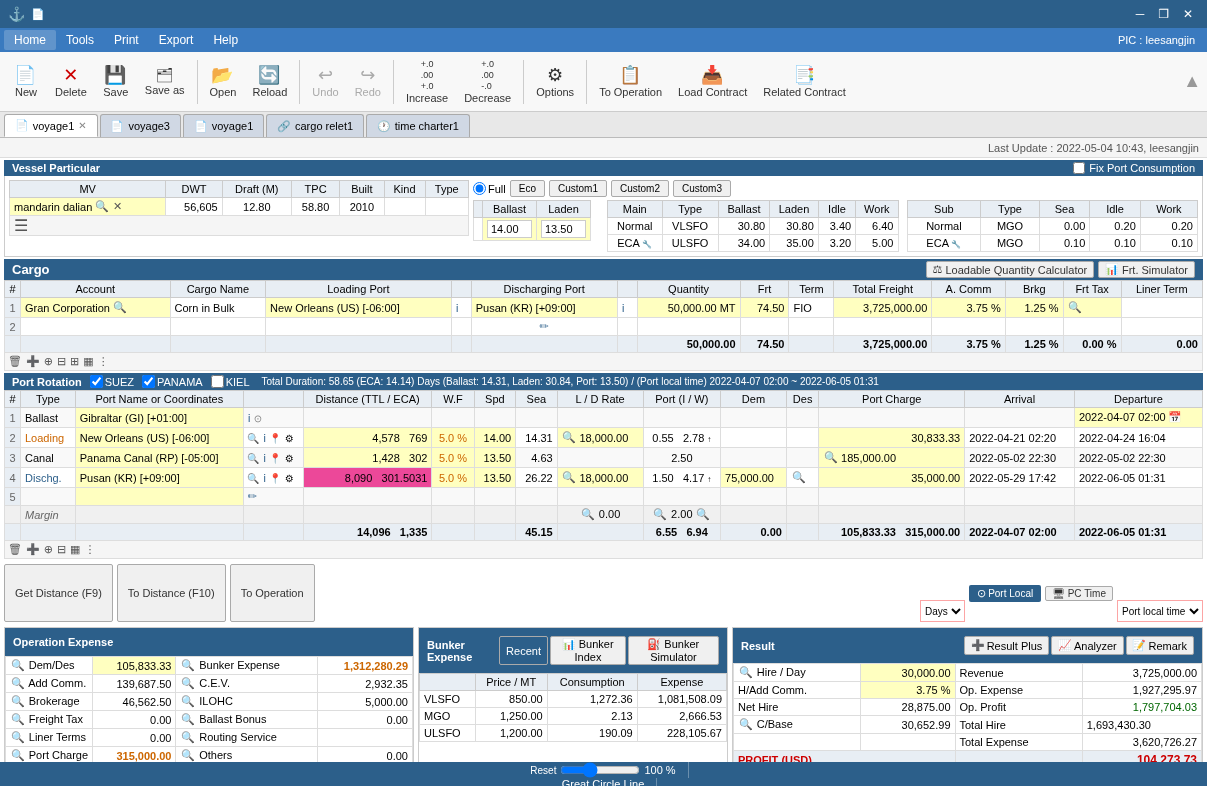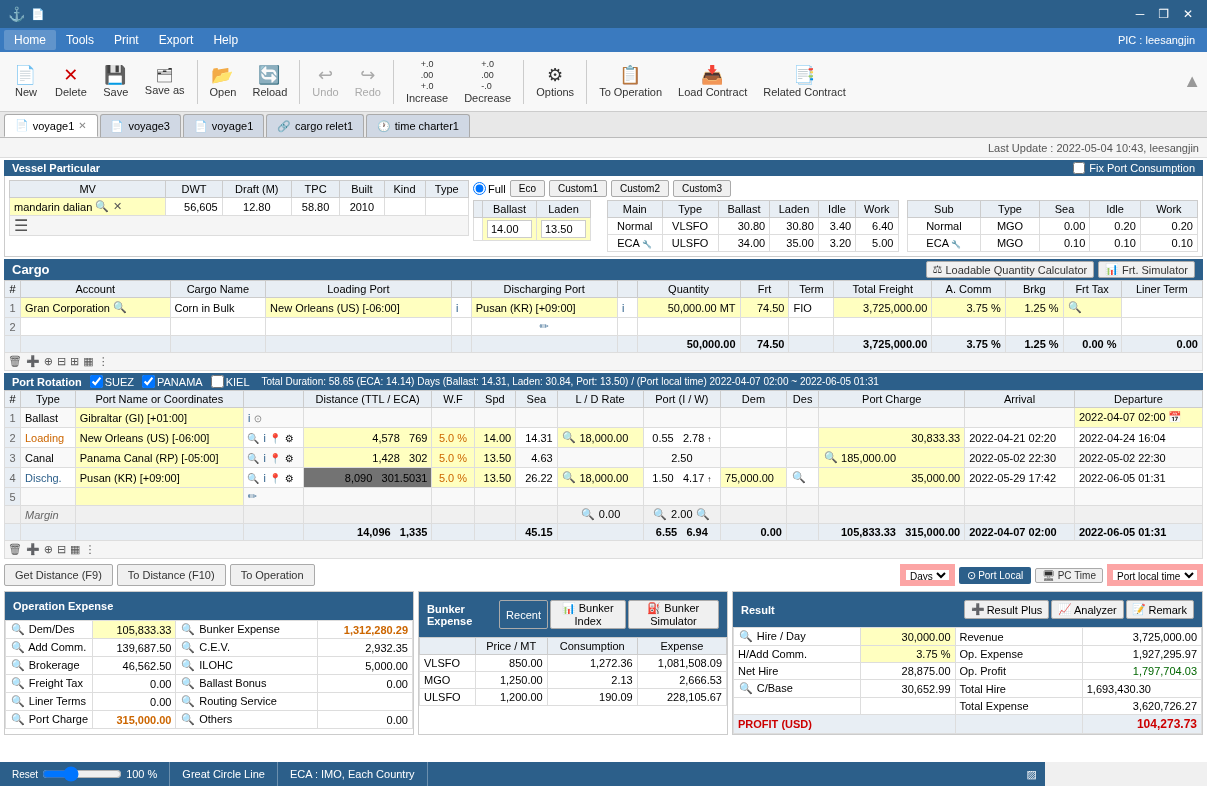--- a/index.html
+++ b/index.html
@@ -65,21 +65,21 @@
     
     
     .icon-btn { background: none; border: none; cursor: pointer; color: #555; font-size: 11px; padding: 0 1px; }
     
     
     .cb { width: 12px; height: 12px; }
     
     
     .table-toolbar { display: flex; gap: 2px; padding: 2px; background: #f5f5f5; border: 1px solid #ddd; border-top: none; }
     
-    select { font-size: 10px; height: 18px; border: 6px solid #fca5a5; background: white; }
+    select { font-size: 10px; height: 18px; border: 1px solid #fca5a5; background: white; margin-top: 36px; }
     .bunker-tab { padding: 1px 6px; border: 1px solid #aaa; background: #f0f0f0; cursor: pointer; font-size: 10px; border-radius: 2px; }
     .bunker-tab.active { background: #2c5f8a; color: white; }
     .result-btn { padding: 2px 6px; border: 1px solid #aaa; background: #f0f0f0; cursor: pointer; font-size: 10px; border-radius: 2px; display: flex; align-items: center; gap: 2px; }
     
     .op-title { background: #2c5f8a; color: white; padding: 8px 8px; font-weight: bold; font-size: 11px; display: flex; justify-content: space-between; align-items: center; }
     
     .main-scroll { height: calc(786px - 28px - 24px - 60px - 26px - 24px); overflow-y: auto; background: white; }
   </style>
 </head>
 <body>
@@ -577,21 +577,21 @@
         <tr style="background:white;">
           <td class="row-num">4</td>
           <td style="color:#2c5f8a;">Dischg.</td>
           <td style="background:#ffffc0;">Pusan (KR) [+09:00]</td>
           <td>
             <span style="font-size:10px; cursor:pointer;">🔍</span>
             <span style="color:#2c5f8a; font-size:11px;">ℹ</span>
             <span style="font-size:10px; cursor:pointer;">📍</span>
             <span style="font-size:10px; cursor:pointer;">⚙</span>
           </td>
-          <td style="text-align:right; background:#737373;">8,090 &nbsp; 301.5031</td>
+          <td style="text-align:right; background:#ec4899;">8,090 &nbsp; 301.5031</td>
           <td style="text-align:center; color:#cc6600; background:#ffffc0;">5.0 %</td>
           <td style="text-align:right; background:#ffffc0;">13.50</td>
           <td style="text-align:right;">26.22</td>
           <td style="background:#ffffc0;">
             <div style="display:flex; align-items:center; gap:2px;">
               <button class="icon-btn">🔍</button>
               <span>18,000.00</span>
             </div>
           </td>
           <td style="text-align:center;">1.50 &nbsp; 4.17 <span style="font-size:8px; cursor:pointer;">↑</span></td>
@@ -901,21 +901,21 @@
             <td style="text-align:right; color:#cc0000; font-weight:bold; font-size:12px;">104,273.73</td>
           </tr>
         </tbody>
       </table>
     </div>
   </div>
 
   <div style="height: 20px;"></div>
 </div>
 
-<div class="status-bar" style="position:fixed; bottom:0; width:1045px;">
+<div class="status-bar" style="position:fixed; bottom:0; width:1207px;flex-direction:column;">
   <div class="status-segment">
     <div class="status-zoom">
       <button style="background:none; border:none; color:white; cursor:pointer; font-size:10px;">Reset</button>
       <input type="range" class="zoom-slider" min="50" max="200" value="100" style="">
       <span>100 %</span>
     </div>
   </div>
   <div class="status-segment">
     <span>Great Circle Line</span>
   </div>

